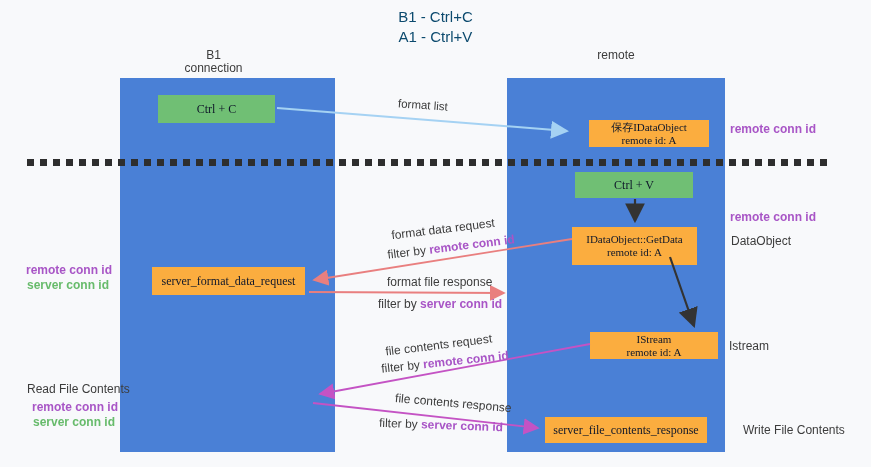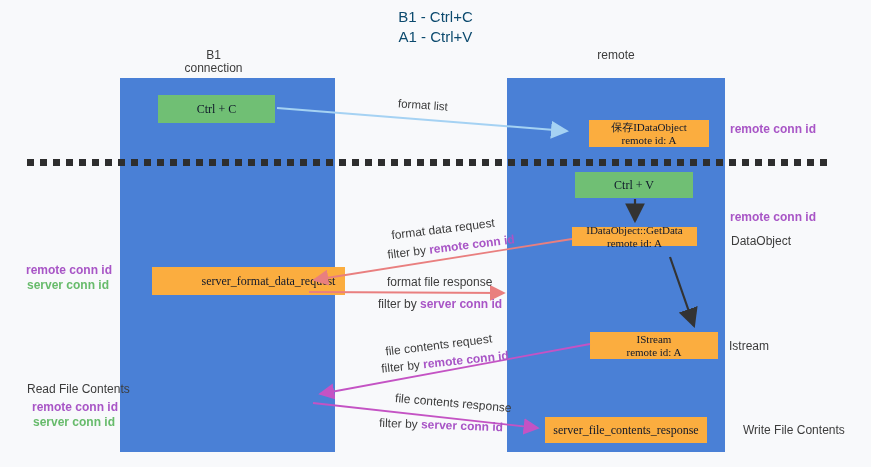--- a/index.html
+++ b/index.html
@@ -75,26 +75,26 @@
 
   <div class="node node-orange two-line" style="left:575px;top:120px;width:120px;height:27px;margin-left:14px;">
     <span>保存IDataObject</span>
     <span>remote id: A</span>
   </div>
 
   <div class="node node-green" style="left:575px;top:172px;width:118px;height:26px;">
     <span>Ctrl + V</span>
   </div>
 
-  <div class="node node-orange two-line" style="left:572px;top:227px;width:125px;height:19px;">
+  <div class="node node-orange two-line" style="left:572px;top:227px;width:125px;height:38px;">
     <span>IDataObject::GetData</span>
     <span>remote id: A</span>
   </div>
 
-  <div class="node node-orange" style="left:152px;top:267px;width:153px;height:28px;padding-left:40px;">
+  <div class="node node-orange" style="left:152px;top:267px;width:153px;height:28px;">
     <span>server_format_data_request</span>
   </div>
 
 
   <div class="node node-orange two-line" style="left:590px;top:332px;width:128px;height:27px;">
     <span>IStream</span>
     <span>remote id: A</span>
   </div>
 
 

